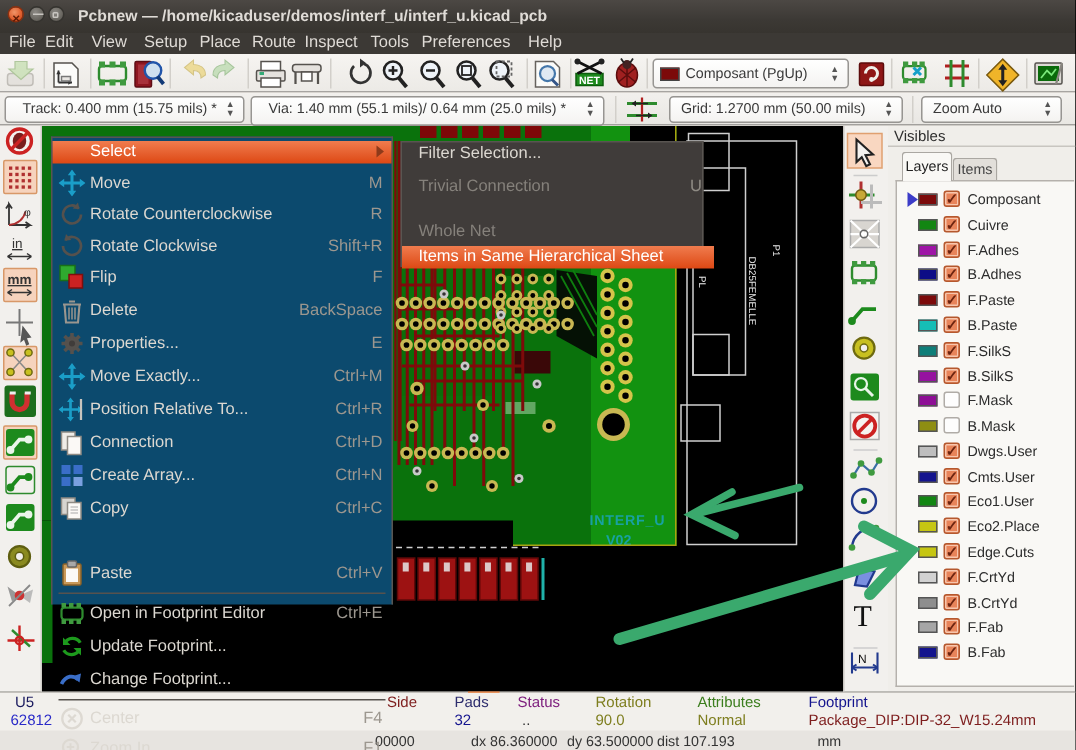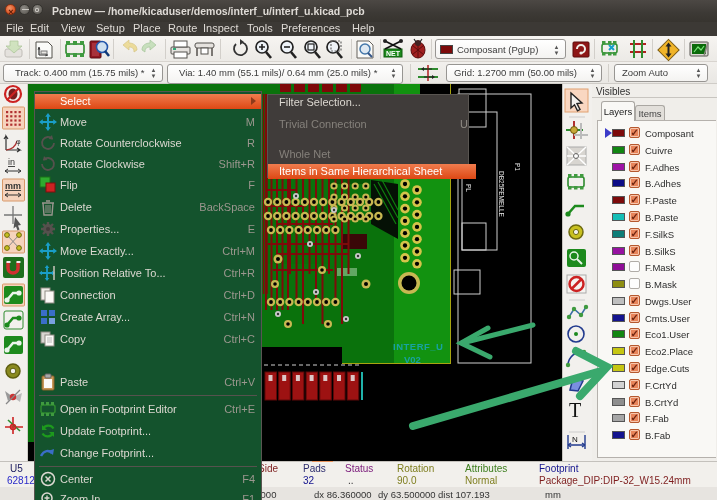--- a/index.html
+++ b/index.html
@@ -17,21 +17,21 @@
   background:linear-gradient(#f2f0ed,#e9e7e3); border-bottom:1px solid #cfccc7; }
 .combo { position:absolute; background:linear-gradient(#ffffff,#f4f3f1); border:1px solid #979592;
   border-radius:3px; font-size:9.5px; color:#3a3a3a; }
 .combo .ctext { position:absolute; left:7px; top:3px; white-space:nowrap; }
 .spin { position:absolute; right:4px; top:2px; width:9px; color:#555; font-size:6px; line-height:6px; text-align:center;}
 #lefttb { left:0; top:84px; width:28px; height:377px; background:#f2f0ed; border-right:1px solid #d0cdc8; }
 #righttb { left:562px; top:84px; width:30px; height:377px; background:#f2f0ed; border-left:1px solid #c9c6c1;}
 #panel { left:592px; top:84px; width:125px; height:377px; background:#f0eeea; }
 #statusbar { left:0; top:461px; width:717px; height:39px; background:#f2f0ec; border-top:1px solid #c4c1bc; }
 #statusbar div { position:absolute; font-size:10px; white-space:nowrap; }
-#ctxmenu { left:34px; top:91px; width:228px; height:409px; background:#14532d;
+#ctxmenu { left:34px; top:91px; width:228px; height:312px; background:#0c4a6e;
   border:1px solid #595551; border-bottom:none; z-index:30; }
 .mi { position:absolute; left:0; width:226px; height:21px; color:#dcd8d1; font-size:11px; }
 .mi .lab { position:absolute; left:25px; top:4px; }
 .mi .sc { position:absolute; right:6px; top:4px; color:#9c978f; }
 .mi .ic { position:absolute; left:4px; top:1px; width:18px; height:18px; }
 #submenu { left:267px; top:94px; width:202px; height:84px; background:#403c3a;
   border:1px solid #595551; z-index:31; }
 .smi { position:absolute; left:0; width:208px; color:#dcd8d1; font-size:11px; height:15px;}
 .smi .lab { position:absolute; left:11px; top:1px; }
 .smi .sc { position:absolute; right:8px; top:1px; color:#8f8b84; }

